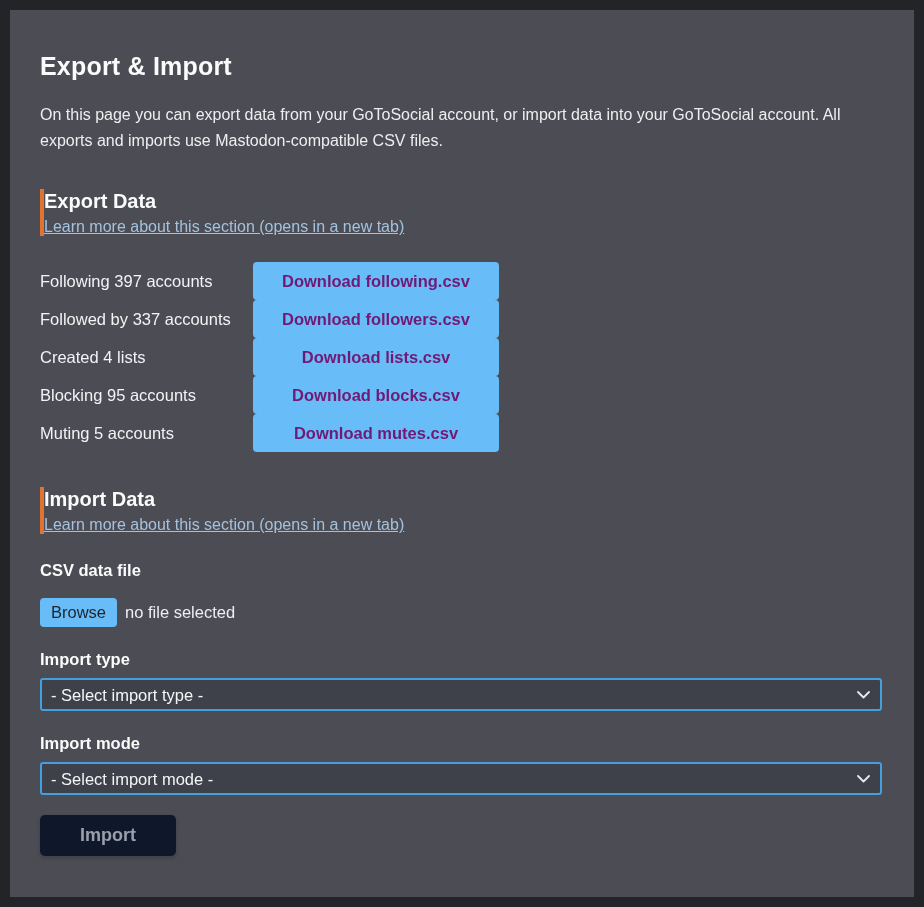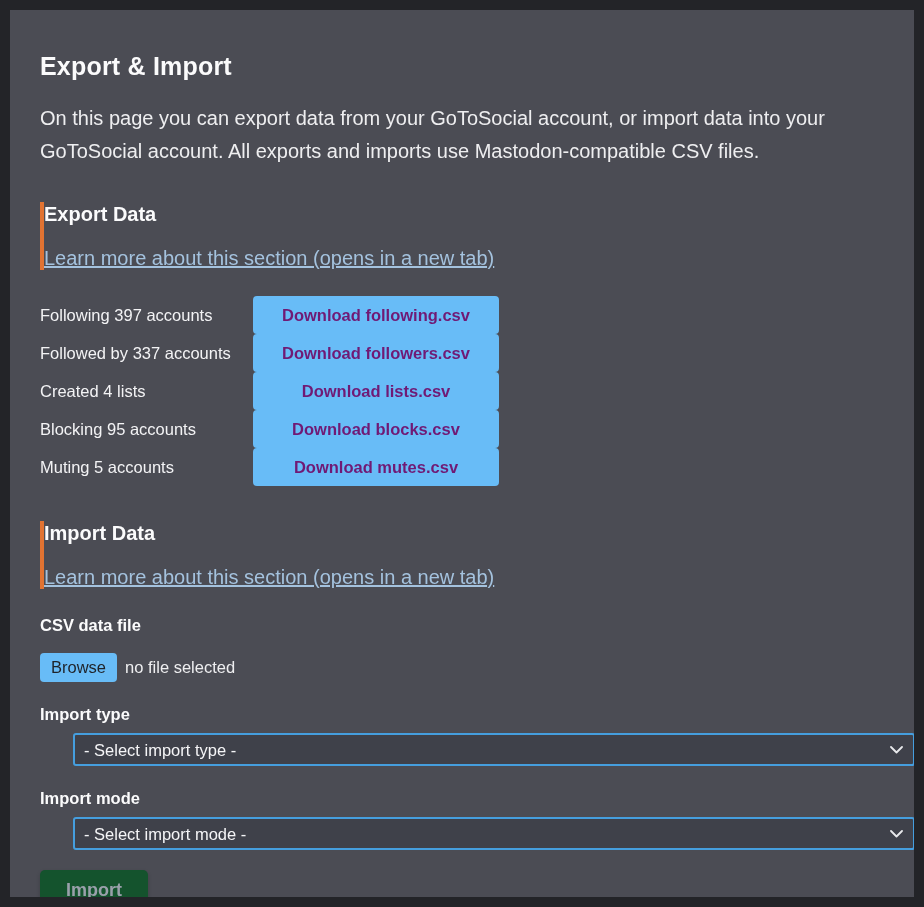--- a/index.html
+++ b/index.html
@@ -25,40 +25,40 @@
   }
   h1.page-title {
     margin: 16px 0 0 0;
     font-size: 25px;
     font-weight: bold;
     color: #fbfbfc;
     letter-spacing: 0.2px;
   }
   p.page-desc {
     margin: 21px 0 0 0;
-    font-size: 20px;
+    font-size: 16px;
     line-height: 1.63;
     color: #eeeef0;
     max-width: 860px;
   }
   .section-head {
     margin-top: 35px;
     border-left: 4px solid #e17332;
   }
   .section-head h2 {
     margin: 0;
     font-size: 20px;
     font-weight: bold;
     color: #fbfbfc;
     line-height: 1.25;
   }
   .learn-more {
     display: inline-block;
-    margin-top: 20px;
-    font-size: 20px;
+    margin-top: 4px;
+    font-size: 16px;
     color: #a4c2de;
     text-decoration: underline;
     cursor: pointer;
   }
   .export-rows {
     margin-top: 26px;
     display: flex;
     flex-direction: column;
   }
   .export-row {
@@ -108,21 +108,20 @@
   }
   .file-status {
     margin-left: 8px;
     font-size: 16.5px;
     color: #eeeef0;
   }
   .select-field .field-label { margin: 23px 0 9px 0; }
   .select-wrap {
     position: relative;
     width: 842px;
-    margin-left: 33px;
   }
   .select-wrap select {
     width: 100%;
     height: 33px;
     background: #3f414a;
     border: 2px solid #459ede;
     border-radius: 3px;
     color: #f5f5f7;
     font-family: inherit;
     font-size: 16.5px;
@@ -135,28 +134,28 @@
   .chevron {
     position: absolute;
     right: 12px;
     top: 50%;
     transform: translateY(-50%);
     pointer-events: none;
     line-height: 0;
   }
   .import-btn {
     margin-top: 20px;
-    background: #14532d;
+    background: #0f172a;
     color: #9aa0ab;
     border: none;
     border-radius: 5px;
     font-family: inherit;
     font-size: 18px;
     font-weight: bold;
-    padding: 10px 26px;
+    padding: 10px 40px;
     cursor: pointer;
     box-shadow: 0 2px 4px rgba(0,0,0,0.18);
   }
 </style>
 </head>
 <body>
 
 <div class="panel">
 
   <h1 class="page-title">Export &amp; Import</h1>

